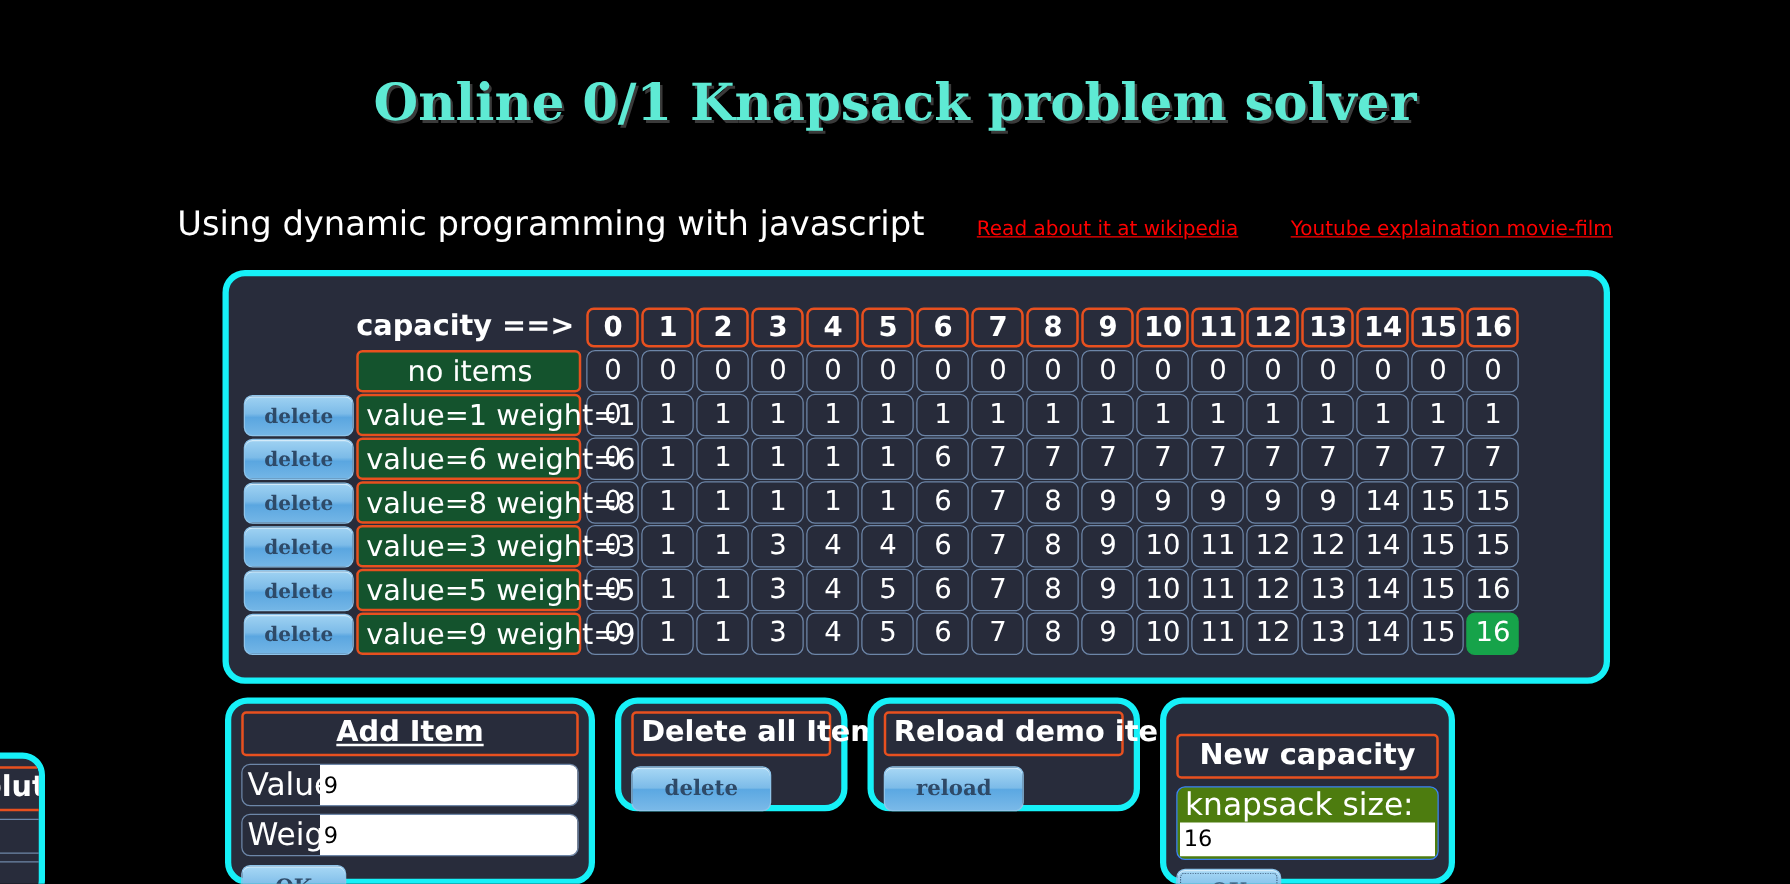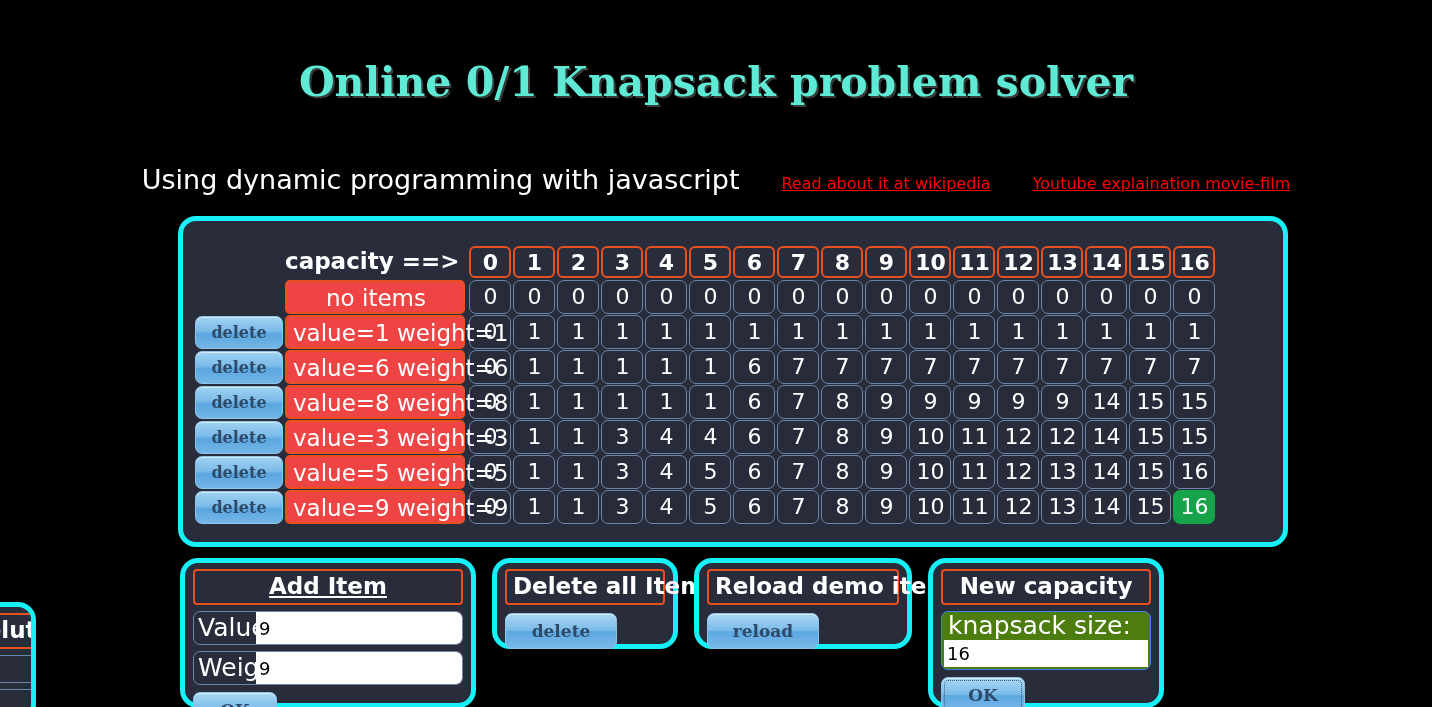--- a/index.html
+++ b/index.html
@@ -96,21 +96,21 @@
     border-radius: 7px;
     padding: 6px 0;
     text-align: center;
     cursor: pointer;
     box-shadow: inset 0 1px 0 rgba(255,255,255,0.55);
   }
   .del-btn { width: 86px; }
 
   
   .item-label {
-    background: #ef4444;
+    background: #14532d;
     border: 2px solid #e8501f;
     border-radius: 5px;
     color: #ffffff;
     font-size: 23px;
     text-align: right;
     padding: 2px 4px 3px 6px;
     white-space: nowrap;
     box-sizing: border-box;
     width: 180px;
     height: 34px;
@@ -276,21 +276,21 @@
     height: 91px;
     padding: 6px 8px;
   }
 
   
   #capacity-panel {
     top: 558px;
     left: 928px;
     width: 236px;
     height: 150px;
-    padding: 6px 8px;
+    padding: 24px 8px;
   }
   #capacity-panel .panel-title { width: 100%; }
   .cap-field {
     margin-top: 6px;
     border: 1px solid #3b82f6;
     border-radius: 7px;
     background: #4d7c0f;
     padding: 0 2px 2px;
     box-sizing: border-box;
   }

